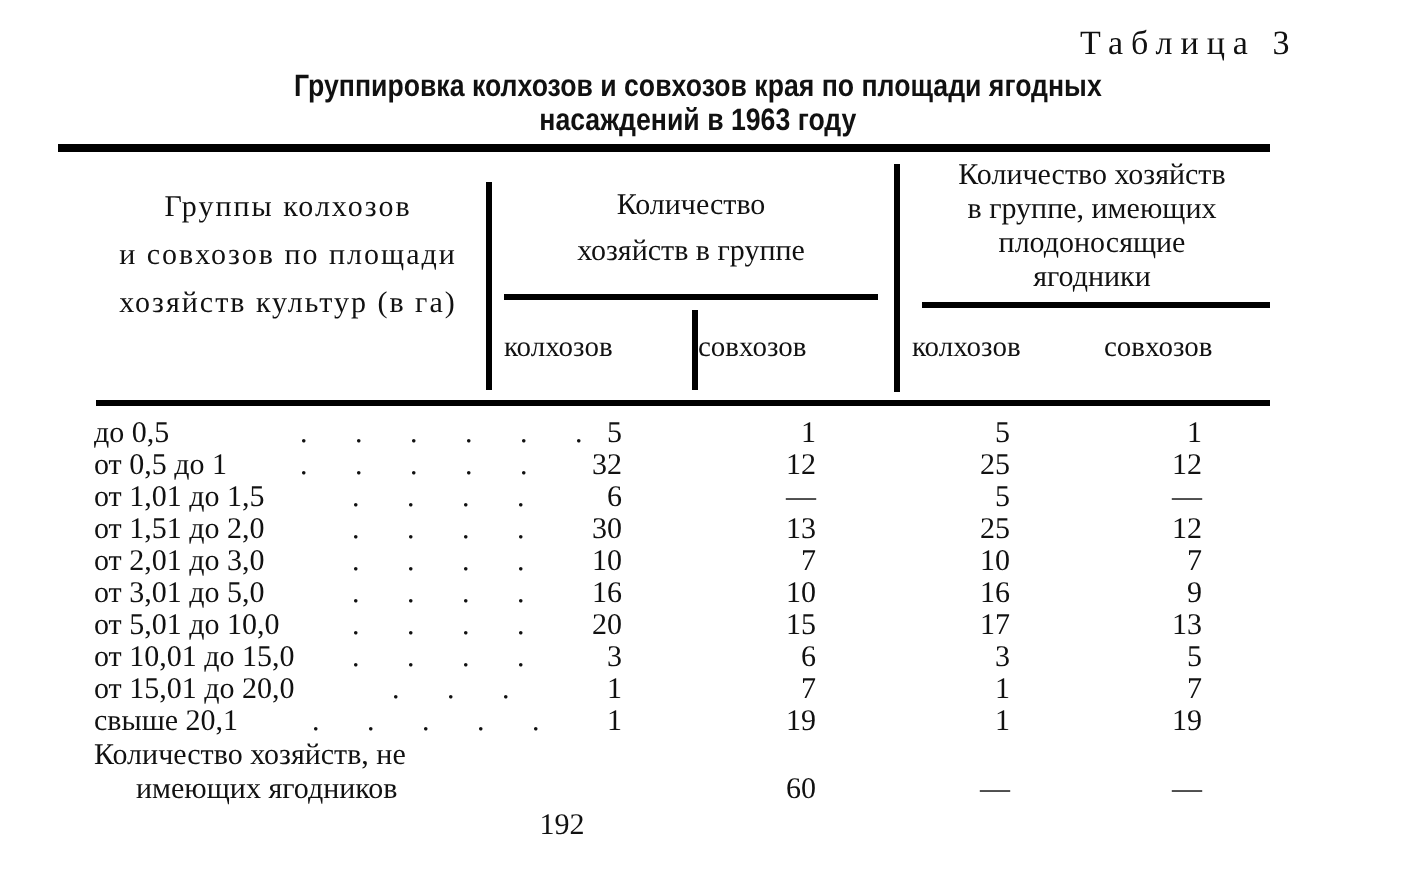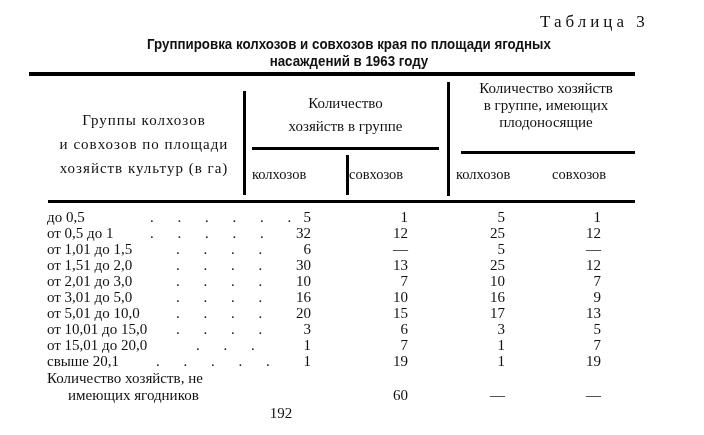--- a/index.html
+++ b/index.html
@@ -46,37 +46,38 @@
 </div>
 
 <div class="abs rule" style="left:29px; top:72px; width:606px; height:4px;"></div>
 <div class="abs rule" style="left:48px; top:200px; width:587px; height:3px;"></div>
 <div class="abs rule" style="left:243px; top:91px; width:3px; height:104px;"></div>
 <div class="abs rule" style="left:447px; top:82px; width:3px; height:114px;"></div>
 <div class="abs rule" style="left:252px; top:147px; width:187px; height:3px;"></div>
 <div class="abs rule" style="left:346px; top:155px; width:3px; height:40px;"></div>
 <div class="abs rule" style="left:461px; top:151px; width:174px; height:3px;"></div>
 
-<div class="abs hdr spaced" style="left:44px; top:108px; width:200px;">
+<div class="abs hdr spaced" style="left:44px; top:92px; width:200px;">
   <div>Группы колхозов</div>
   <div>и совхозов по площади</div>
   <div>хозяйств культур (в га)</div>
 </div>
 
 <div class="abs hdr" style="left:252px; top:92px; width:187px; line-height:23px;">
   <div>Количество</div>
   <div>хозяйств в группе</div>
 </div>
 <div class="abs sub" style="left:252px; top:166px; width:94px;">колхозов</div>
 <div class="abs sub" style="left:349px; top:166px; width:90px;">совхозов</div>
 
 <div class="abs hdr" style="left:456px; top:80px; width:180px; line-height:17px;">
   <div>Количество хозяйств</div>
   <div>в группе, имеющих</div>
   <div>плодоносящие</div>
+  <div>ягодники</div>
 </div>
 <div class="abs sub" style="left:456px; top:166px; width:90px;">колхозов</div>
 <div class="abs sub" style="left:552px; top:166px; width:90px;">совхозов</div>
 
 <div class="abs rows">
   <div class="row" style="top:0px;">
     <span class="stub">до 0,5</span>
     <span class="dots" style="left:150px;">. . . . . .</span>
     <span class="num c1">5</span>
     <span class="num c2">1</span>

